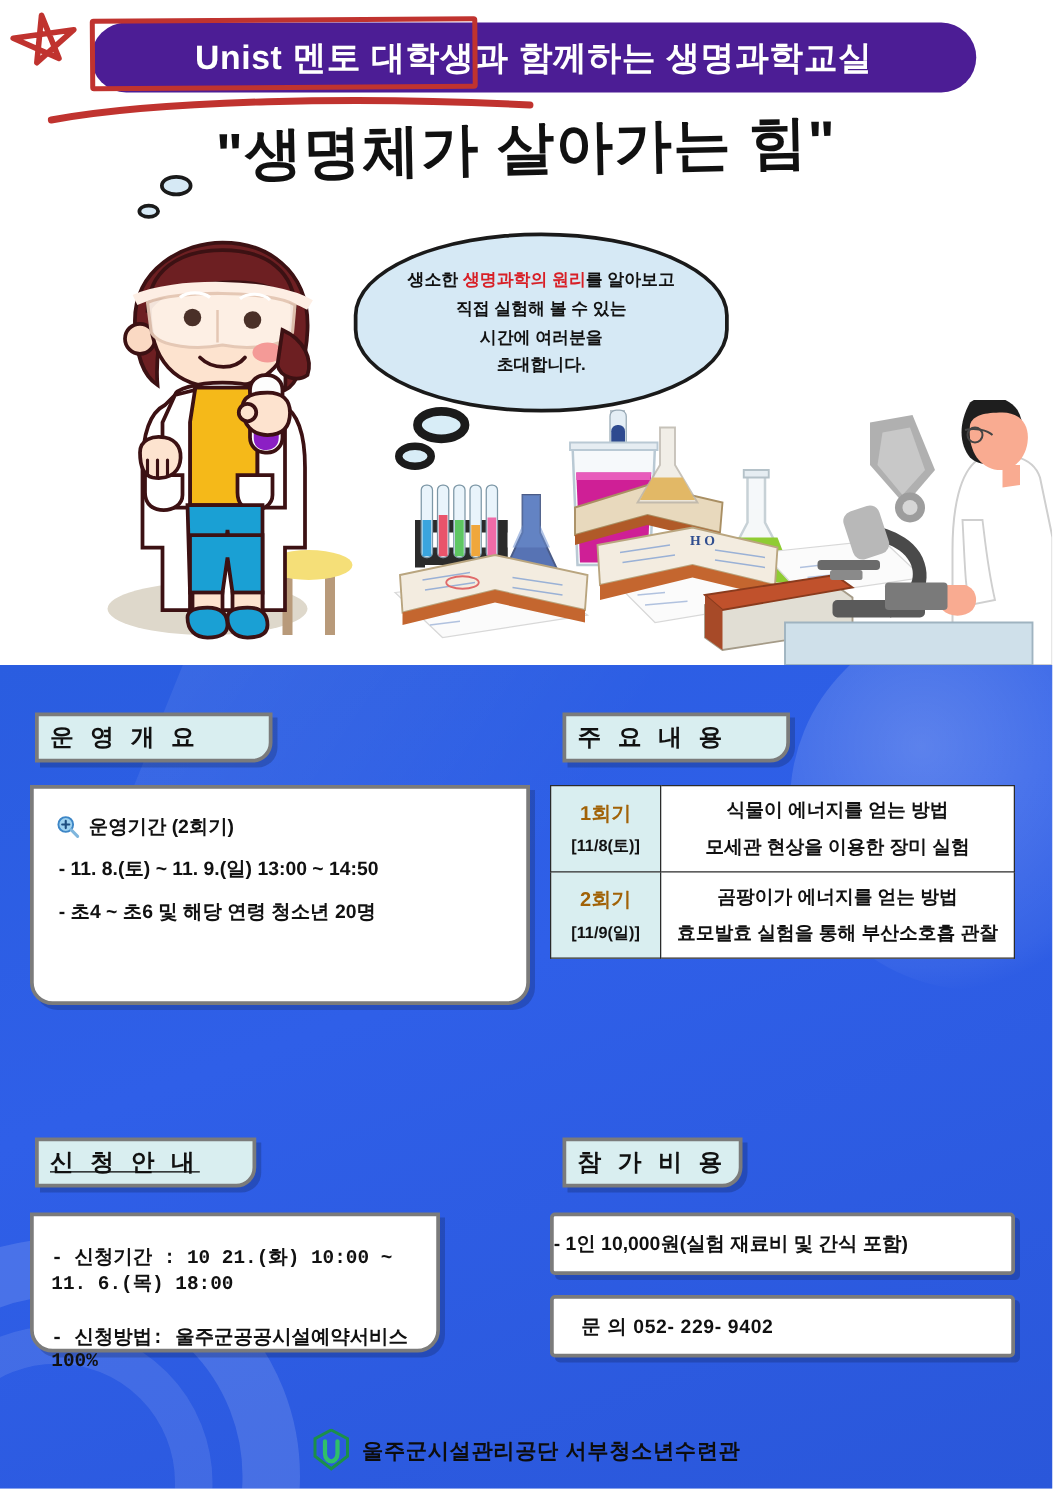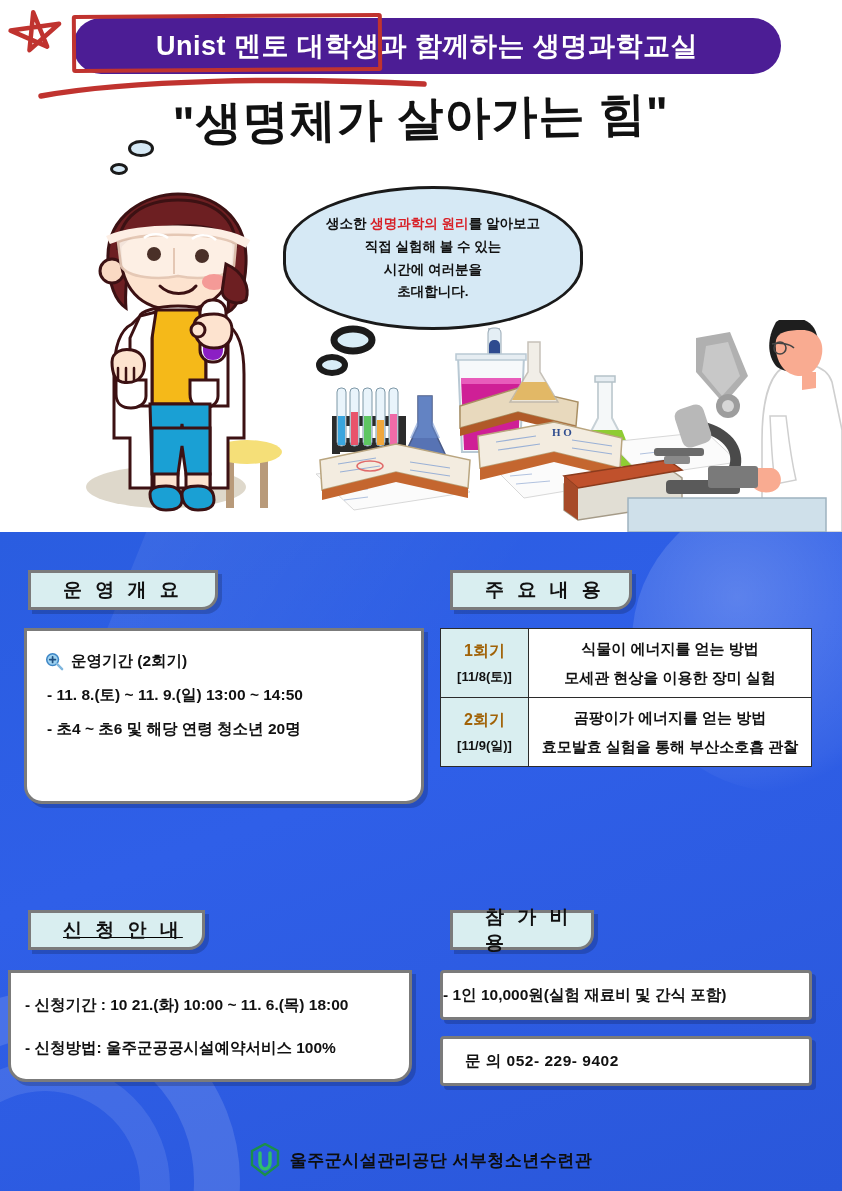--- a/index.html
+++ b/index.html
@@ -100,21 +100,21 @@
     position:absolute; left:120px; top:-20px; width:620px; height:170px;
     background:linear-gradient(105deg, rgba(255,255,255,.07), rgba(255,255,255,0) 60%);
     transform:skewX(-22deg);
   }
 
   
   .sec-head {
     position:absolute; height:40px; background:#d9eef0;
     border:3px solid #7b7b7b;
     border-radius:0 0 16px 0;
-    display:flex; align-items:center; padding-left:32px;
+    display:flex; align-items:center; padding-left:9px;
     box-shadow:4px 4px 0 rgba(0,0,0,.18);
   }
   .sec-head span { font-size:19px; font-weight:bold; color:#111; letter-spacing:4px; }
 
   
   .box {
     position:absolute; background:#ffffff; border:3px solid #7b7b7b;
     border-radius:0 0 18px 18px;
     box-shadow:4px 4px 0 rgba(0,0,0,.18);
   }
@@ -427,21 +427,21 @@
             <div>효모발효 실험을 통해 부산소호흡 관찰</div>
           </td>
         </tr>
       </tbody>
     </table>
 
     <div class="sec-head" style="left:28px; top:378px; width:177px;text-decoration:underline;">
       <span>신 청 안 내</span>
     </div>
 
-    <div class="box" style="left:8px; top:438px; width:404px; height:112px;">
+    <div class="box" style="left:24px; top:438px; width:328px; height:112px;font-family:Liberation Mono, monospace;">
       <div style="padding:22px 14px 0 14px; display:flex; flex-direction:column; gap:22px;">
         <div class="line">
           <span>- 신청기간 : 10 21.(화) 10:00 ~ 11. 6.(목) 18:00</span>
         </div>
         <div class="line">
           <span>- 신청방법: 울주군공공시설예약서비스 100%</span>
         </div>
       </div>
     </div>
 

